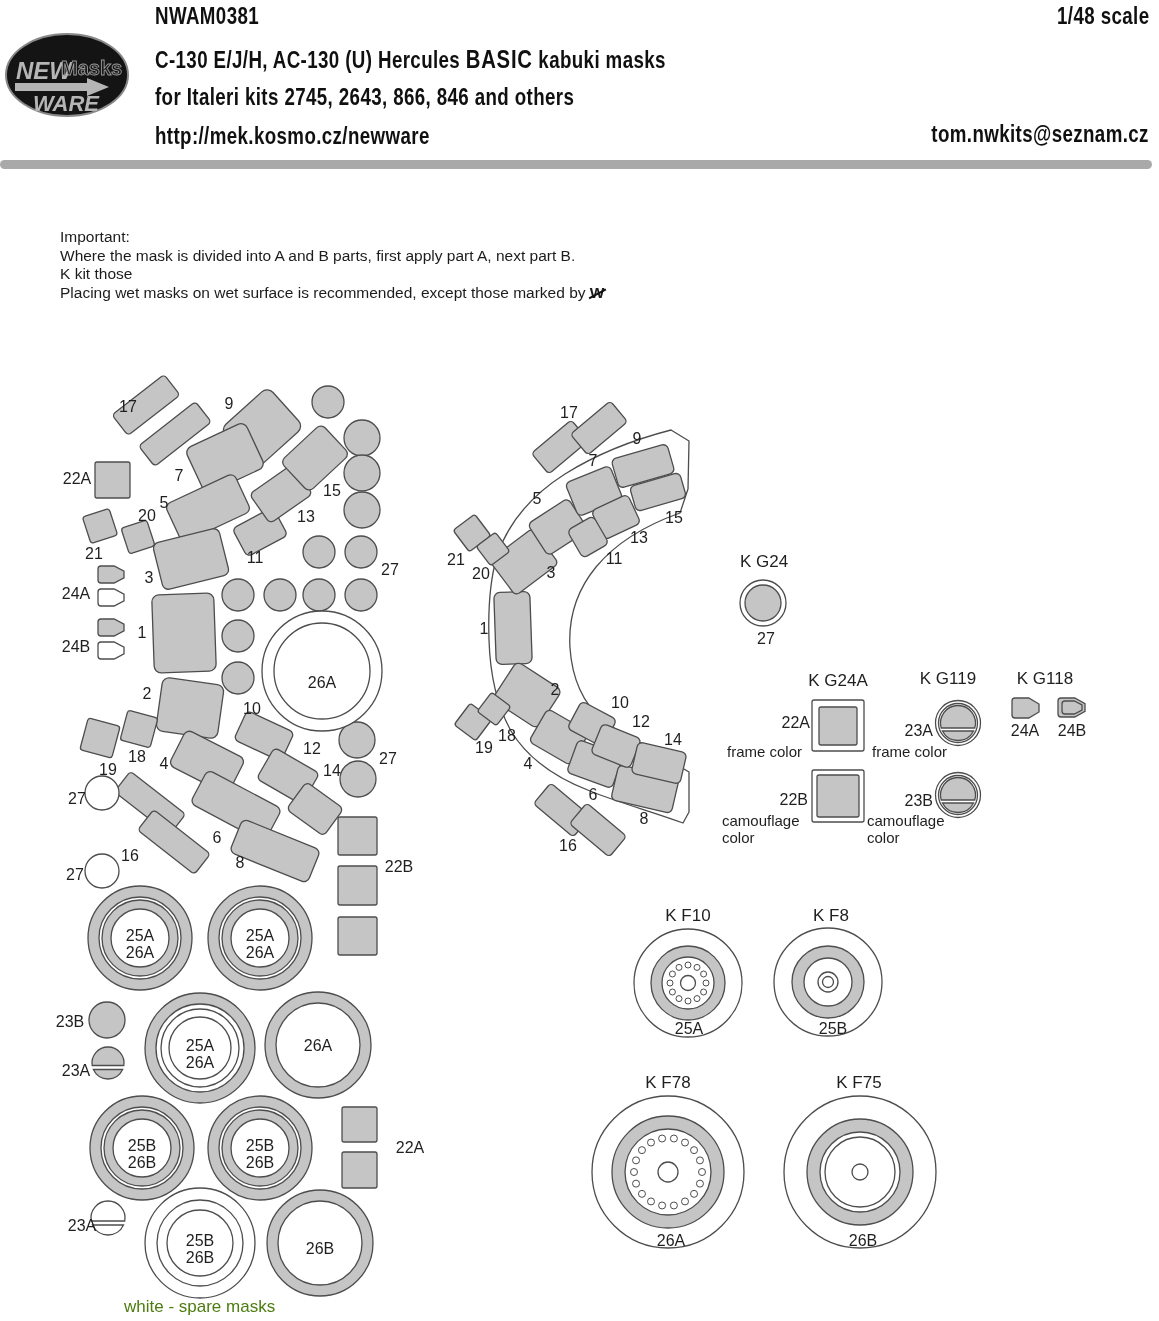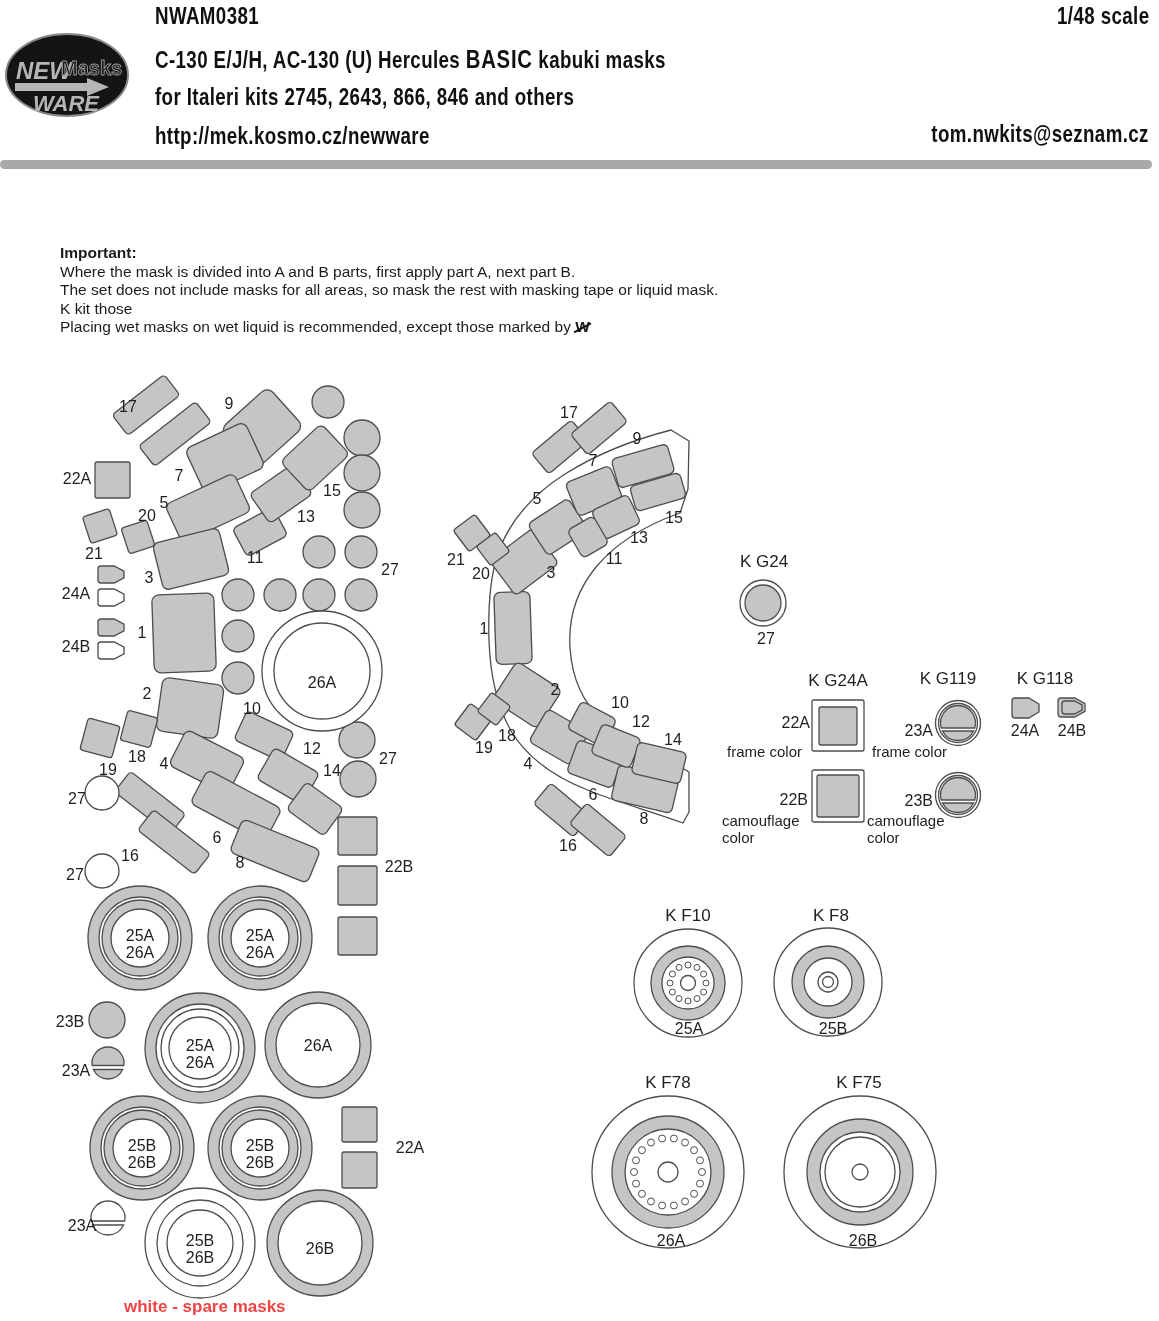--- a/index.html
+++ b/index.html
@@ -4,25 +4,25 @@
 <style>
   html,body{margin:0;padding:0;background:#fff;}
   .page{position:relative;width:1159px;height:1321px;background:#fff;overflow:hidden;
         font-family:"Liberation Sans",sans-serif;color:#111;}
   .hdr{position:absolute;font-weight:bold;white-space:nowrap;font-size:24px;
        transform:scaleX(.78);transform-origin:0 0;color:#101010;letter-spacing:.5px;}
   .hdr-r{transform-origin:100% 0;text-align:right;}
   .basic{font-size:26px;letter-spacing:1px;}
   .bar{position:absolute;left:0;top:160px;width:1152px;height:9px;border-radius:5px;}
   .notes{position:absolute;left:60px;top:228px;font-size:15.5px;line-height:18.6px;color:#1c1c1c;}
-  .notes .hd{font-weight:bold;margin-top:16px;}
+  .notes .hd{font-weight:normal;}
   .strike{position:relative;font-weight:bold;}
   .strike::after{content:"";position:absolute;left:-2px;right:-2px;top:52%;height:2px;
                  background:#111;transform:rotate(-28deg);}
-  .cap{position:absolute;left:124px;top:1297px;font-size:17px;font-weight:bold;color:#ef4444;}
+  .cap{position:absolute;left:124px;top:1297px;font-size:17px;font-weight:normal;color:#4d7c0f;}
   svg.diagram{position:absolute;left:0;top:0;}
   .logo{position:absolute;left:3px;top:33px;}
 </style>
 </head>
 <body>
 
 <div class="page">
 
   <svg class="logo" width="130" height="84" viewBox="0 0 130 84">
     <ellipse cx="64" cy="42" rx="61" ry="41" fill="#141414" stroke="#888" stroke-width="2"></ellipse>
@@ -37,23 +37,22 @@
   <div class="hdr" style="left:155px;top:83px;">for Italeri kits 2745, 2643, 866, 846 and others</div>
   <div class="hdr" style="left:155px;top:122px;">http://mek.kosmo.cz/newware</div>
   <div class="hdr hdr-r" style="right:10px;top:2px;position:absolute;">1/48 scale</div>
   <div class="hdr hdr-r" style="right:10px;top:120px;position:absolute;">tom.nwkits@seznam.cz</div>
 
   <div class="bar" style="background: rgb(169, 169, 169);"></div>
 
   <div class="notes">
     <div class="hd">Important:</div>
     <div>Where the mask is divided into A and B parts, first apply part A, next part B.</div>
-    <div>The set does not include masks for all areas, so mask the rest with masking tape or liquid mask.</div>
     <div>K kit those</div>
-    <div><span>Placing wet masks on wet liquid is recommended, except those marked by </span><span class="strike">W</span></div>
+    <div><span>Placing wet masks on wet surface is recommended, except those marked by </span><span class="strike">W</span></div>
   </div>
 
   <svg id="diagram" class="diagram" width="1159" height="1321" viewBox="0 0 1159 1321">
       <path stroke="#4d4d4d" stroke-width="1.3" d="M671,430 C640,438 600,452 565,474 C532,495 508,523 497,556 C490,580 488,610 489,640 C490,672 496,704 511,731 C528,759 556,778 590,791 C620,803 650,811 683,823 L689,812 L689,772 C655,752 625,738 603,720 C583,704 572,678 570,648 C568,616 578,589 596,567 C616,543 646,525 680,513 L688,489 L689,441 Z" fill="#ffffff" stroke-linejoin="round"></path>
       <rect stroke="#4d4d4d" stroke-width="1.3" x="-18" y="-36" width="36" height="72" rx="6" fill="#c5c5c5" transform="translate(513 628) rotate(-2)"></rect>
       <rect stroke="#4d4d4d" stroke-width="1.3" x="-27" y="-22" width="54" height="44" rx="5" fill="#c5c5c5" transform="translate(524 562) rotate(-37)"></rect>
       <rect stroke="#4d4d4d" stroke-width="1.3" x="-24" y="-19" width="48" height="38" rx="5" fill="#c5c5c5" transform="translate(558 527) rotate(-33)"></rect>
       <rect stroke="#4d4d4d" stroke-width="1.3" x="-24" y="-18" width="48" height="36" rx="5" fill="#c5c5c5" transform="translate(594 491) rotate(-22)"></rect>
       <rect stroke="#4d4d4d" stroke-width="1.3" x="-29" y="-15" width="58" height="30" rx="5" fill="#c5c5c5" transform="translate(643 466) rotate(-16)"></rect>
       <rect stroke="#4d4d4d" stroke-width="1.3" x="-26" y="-13" width="52" height="26" rx="5" fill="#c5c5c5" transform="translate(658 492) rotate(-16)"></rect>

